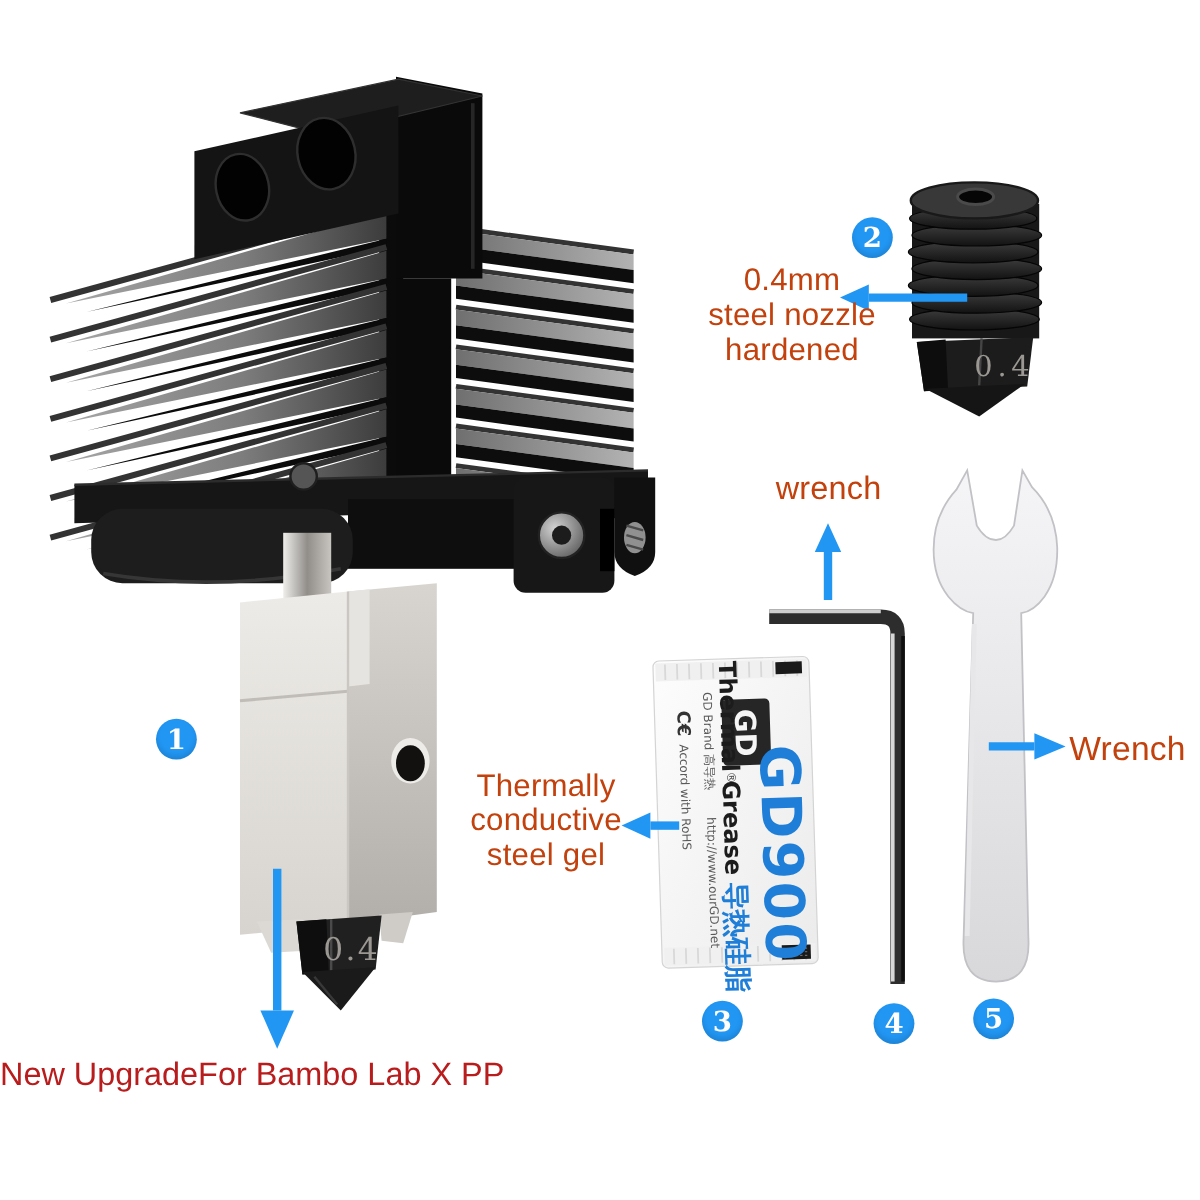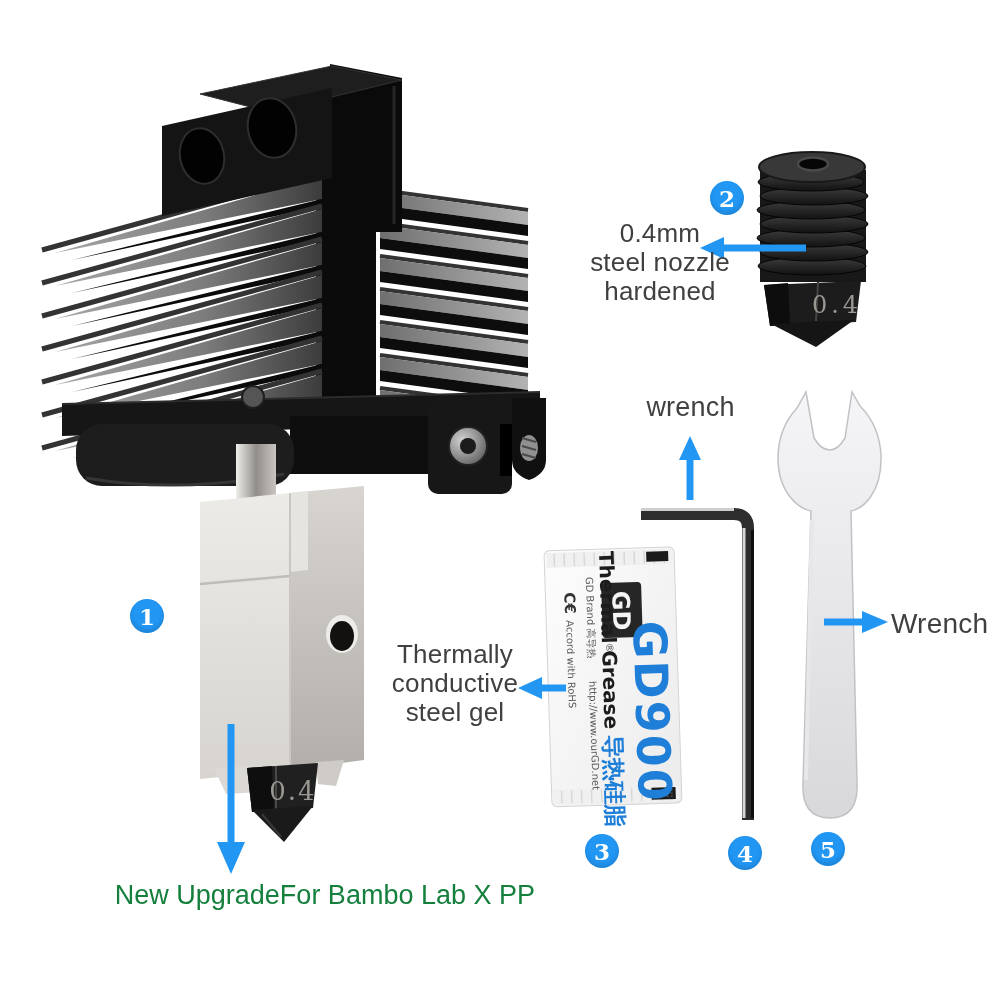--- a/index.html
+++ b/index.html
@@ -1,24 +1,24 @@
 <!DOCTYPE html>
 <html style="--accent: #2196f3;"><head>
 <meta charset="utf-8">
 <style>
   :root { --accent:#2196f3; }
   html,body{margin:0;padding:0;background:#fff;}
   #canvas{position:relative;width:1000px;height:1000px;background:#fff;overflow:hidden;
           font-family:"Liberation Sans",sans-serif;}
   #art{position:absolute;left:0;top:0;}
-  .lbl{position:absolute;color:#404040;text-align:center;font-size:26px;line-height:1.12;
+  .lbl{position:absolute;color:#c2410c;text-align:center;font-size:26px;line-height:1.12;
        letter-spacing:.2px;font-weight:500;}
   .lbl .ln{display:block;}
   .lbl-wrench{font-size:28px;white-space:nowrap;text-align:left;}
-  .caption{position:absolute;color:#15803d;text-align:right;font-size:27px;line-height:1.22;
+  .caption{position:absolute;color:#b91c1c;text-align:left;font-size:27px;line-height:1.22;
            font-weight:500;}
   .marker{position:absolute;width:34px;height:34px;border-radius:50%;
           background:var(--accent);color:#fff;display:flex;align-items:center;justify-content:center;
           font-family:"DejaVu Serif",serif;font-weight:bold;font-size:23px;
           box-shadow:inset 0 -3px 4px rgba(0,0,0,.12);}
   
   text{font-family:"DejaVu Sans",sans-serif;}
   .engrave{font-family:"DejaVu Serif",serif;fill:#9b9792;}
   .pk-name{fill:#1e7ed8;font-weight:bold;letter-spacing:2px;font-size:46px;}
   .pk-type{fill:#1c1c1c;font-weight:bold;font-size:20px;}

